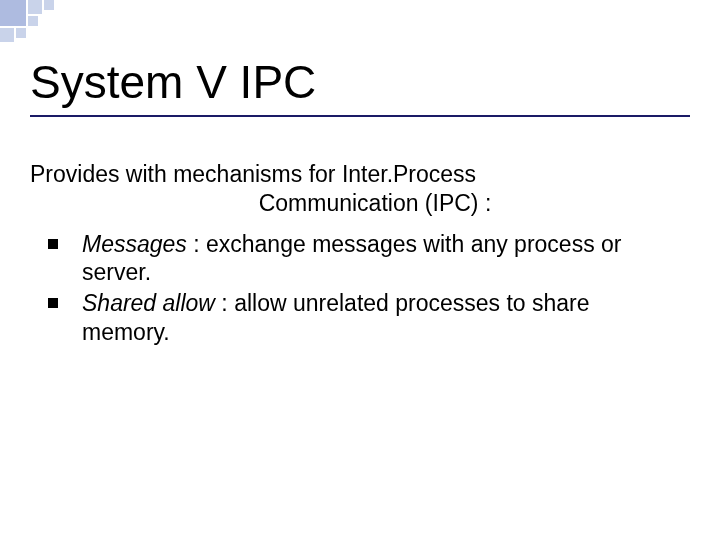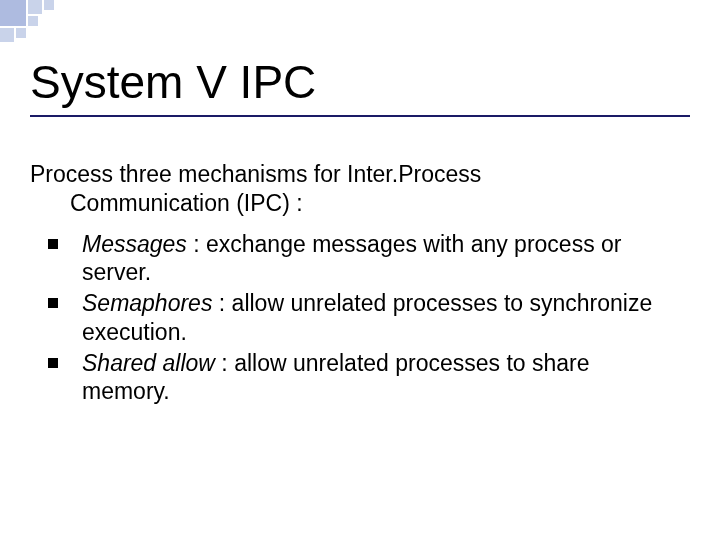--- a/index.html
+++ b/index.html
@@ -55,20 +55,21 @@
     font-size: 23px;
     line-height: 1.25;
   }
   .intro {
     margin: 0 0 4px 0;
     padding-left: 0;
   }
   .indent {
     display: block;
     padding-left: 40px;
+    text-align: center;
   }
   .bullets {
     list-style: none;
     padding: 0;
     margin: 12px;
   }
   .bullets li {
     position: relative;
     padding-left: 40px;
     margin: 2px 0 2px 0;
@@ -97,31 +98,27 @@
     <span class="sq" style="left:16px;top:28px;width:10px;height:10px;"></span>
   </div>
 
   <div class="title-wrap">
     <h1 class="title">System V IPC</h1>
     <hr class="rule">
   </div>
 
   <div class="body">
     <p class="intro">
-      <span>Process three mechanisms for  Inter.Process</span><br>
+      <span>Provides with mechanisms for  Inter.Process</span><br>
       <span class="indent">Communication (IPC) :</span>
     </p>
     <ul class="bullets">
       <li>
         <span class="marker"></span>
         <span class="term">Messages</span><span> : exchange messages with any process or server.</span>
-      </li>
-      <li>
-        <span class="marker"></span>
-        <span class="term">Semaphores</span><span> : allow unrelated processes to synchronize execution.</span>
       </li>
       <li>
         <span class="marker"></span>
         <span class="term">Shared allow</span><span> : allow unrelated processes to share memory.</span>
       </li>
     </ul>
   </div>
 
 </div>
 

